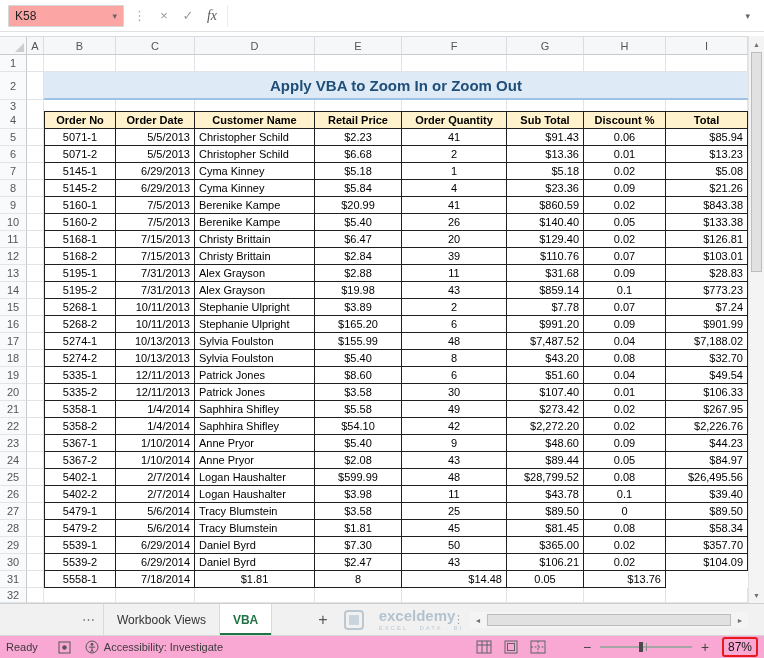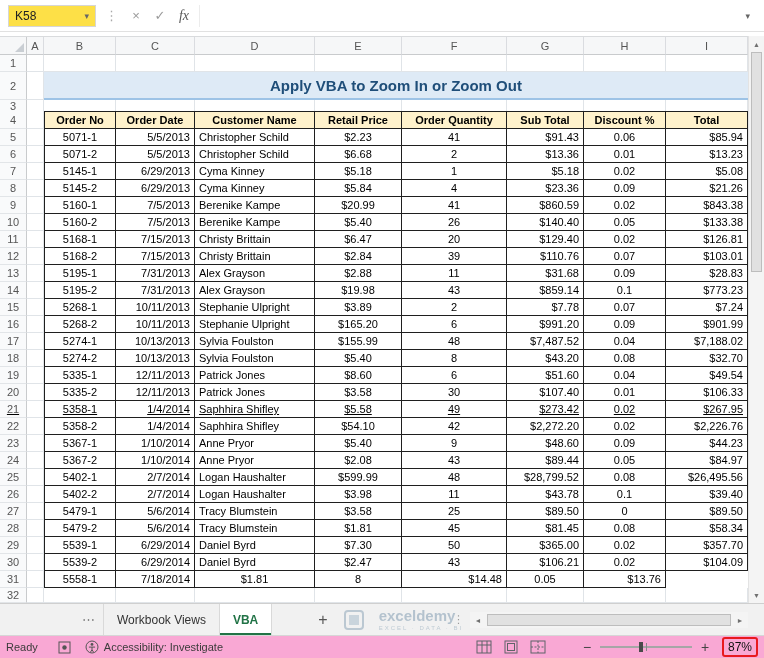--- a/index.html
+++ b/index.html
@@ -3,22 +3,22 @@
 <meta charset="utf-8">
 <style>
   *{box-sizing:border-box;margin:0;padding:0}
   html,body{width:764px;height:658px;overflow:hidden;background:#fff;
     font-family:"Liberation Sans",sans-serif}
   .app{position:relative;width:764px;height:658px;display:flex;flex-direction:column}
 
   
   .formula-bar{height:32px;display:flex;align-items:center;gap:6px;padding:0 8px;
     border-bottom:1px solid #e1e1e1;background:#fff;flex:none}
-  .name-box{width:88px;height:22px;border:1px solid #d6d6d6;display:flex;align-items:center;
-    justify-content:space-between;padding:0 6px;font-size:12px;color:#222;background:#fde047}
+  .name-box{width:116px;height:22px;border:1px solid #d6d6d6;display:flex;align-items:center;
+    justify-content:space-between;padding:0 6px;font-size:12px;color:#222;background:#fca5a5}
   .nb-chev,.fb-expand{font-size:9px;color:#666}
   .fb-sep{color:#a9a9a9;font-size:13px;padding:0 3px}
   .fb-btn{color:#9a9a9a;font-size:13px;width:18px;text-align:center}
   .fx{font-style:italic;font-family:"Liberation Serif",serif;color:#595959;font-size:14px}
   .formula-input{flex:1;height:22px;border-left:1px solid #ececec;display:flex;
     align-items:center;justify-content:flex-end;padding-right:6px;font-size:12px}
   .gap{height:4px;flex:none}
 
   
   .sheet{position:relative;height:567px;flex:none;overflow:hidden}
@@ -354,21 +354,21 @@
           <div class="cell"></div>
           <div class="cell tb ac tb-l">5335-2</div>
           <div class="cell tb ar">12/11/2013</div>
           <div class="cell tb al">Patrick Jones</div>
           <div class="cell tb ac">$3.58</div>
           <div class="cell tb ac">30</div>
           <div class="cell tb ar">$107.40</div>
           <div class="cell tb ac">0.01</div>
           <div class="cell tb ar">$106.33</div>
         </div>
-        <div class="grid-row" style="grid-template-columns: 27px 17px 72px 79px 120px 87px 105px 77px 82px 82px; height: 17px; text-decoration: underline;">
+        <div class="grid-row" style="grid-template-columns: 27px 17px 72px 79px 120px 87px 105px 77px 82px 82px; height: 17px;">
           <div class="row-hdr">21</div>
           <div class="cell"></div>
           <div class="cell tb ac tb-l">5358-1</div>
           <div class="cell tb ar">1/4/2014</div>
           <div class="cell tb al">Saphhira Shifley</div>
           <div class="cell tb ac">$5.58</div>
           <div class="cell tb ac">49</div>
           <div class="cell tb ar">$273.42</div>
           <div class="cell tb ac">0.02</div>
           <div class="cell tb ar">$267.95</div>

